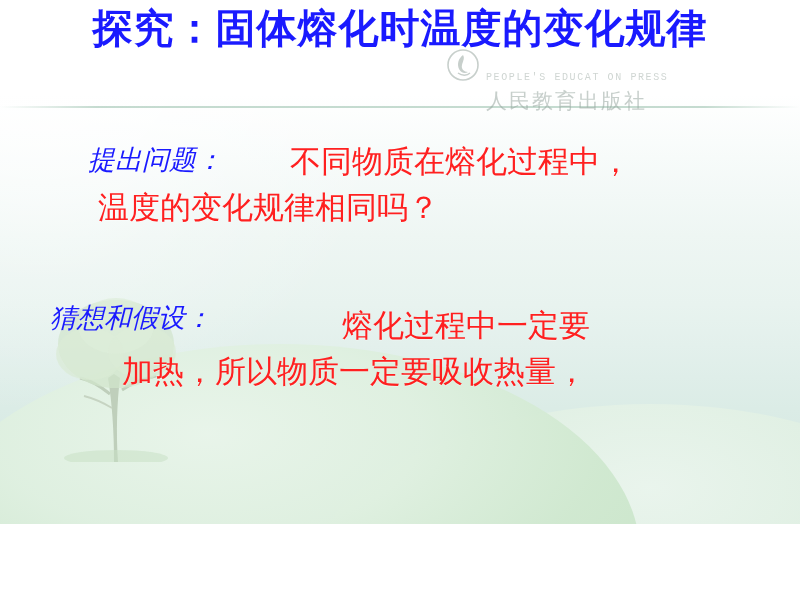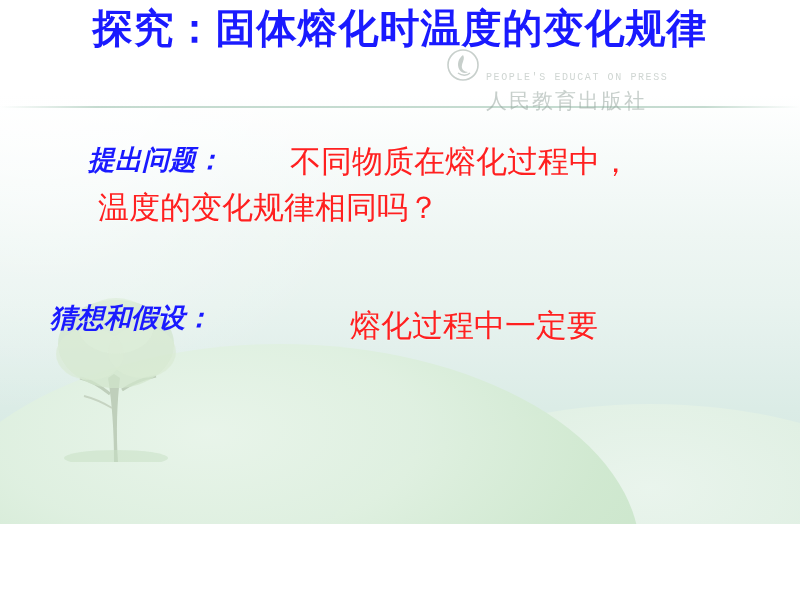--- a/index.html
+++ b/index.html
@@ -131,21 +131,21 @@
   .block {
     position: absolute;
     width: 700px;
   }
   .block-q { left: 50px; top: 140px; }
   .block-h { left: 50px; top: 298px; }
 
   .label {
     color: #1a1aff;
     font-family: "DejaVu Serif", "Liberation Serif", serif;
-    font-weight: bold;
+    font-weight: normal;
     font-style: italic;
     font-size: 27px;
     line-height: 40px;
     white-space: nowrap;
   }
   .label-q { margin-left: 38px; }
   .label-h { margin-left: 0; }
 
   .body-text {
     color: #ff2020;
@@ -161,21 +161,21 @@
     white-space: nowrap;
   }
   .q-line2 {
     position: absolute;
     left: 48px;
     top: 46px;
     white-space: nowrap;
   }
   .h-line1 {
     position: absolute;
-    left: 300px;
+    left: 292px;
     top: 6px;
     white-space: nowrap;
     text-align: right;
   }
   .h-line2 {
     position: absolute;
     left: 72px;
     top: 52px;
     white-space: nowrap;
   }
@@ -229,15 +229,16 @@
 
   <div class="block block-q">
     <div class="label label-q">提出问题：</div>
     <div class="body-text q-line1">不同物质在熔化过程中，</div>
     <div class="body-text q-line2">温度的变化规律相同吗？</div>
   </div>
 
   <div class="block block-h">
     <div class="label label-h">猜想和假设：</div>
     <div class="body-text h-line1">熔化过程中一定要</div>
+    <div class="body-text h-line2">加热，所以物质一定要吸收热量，</div>
   </div>
 
 </div>
 
 </body></html>

